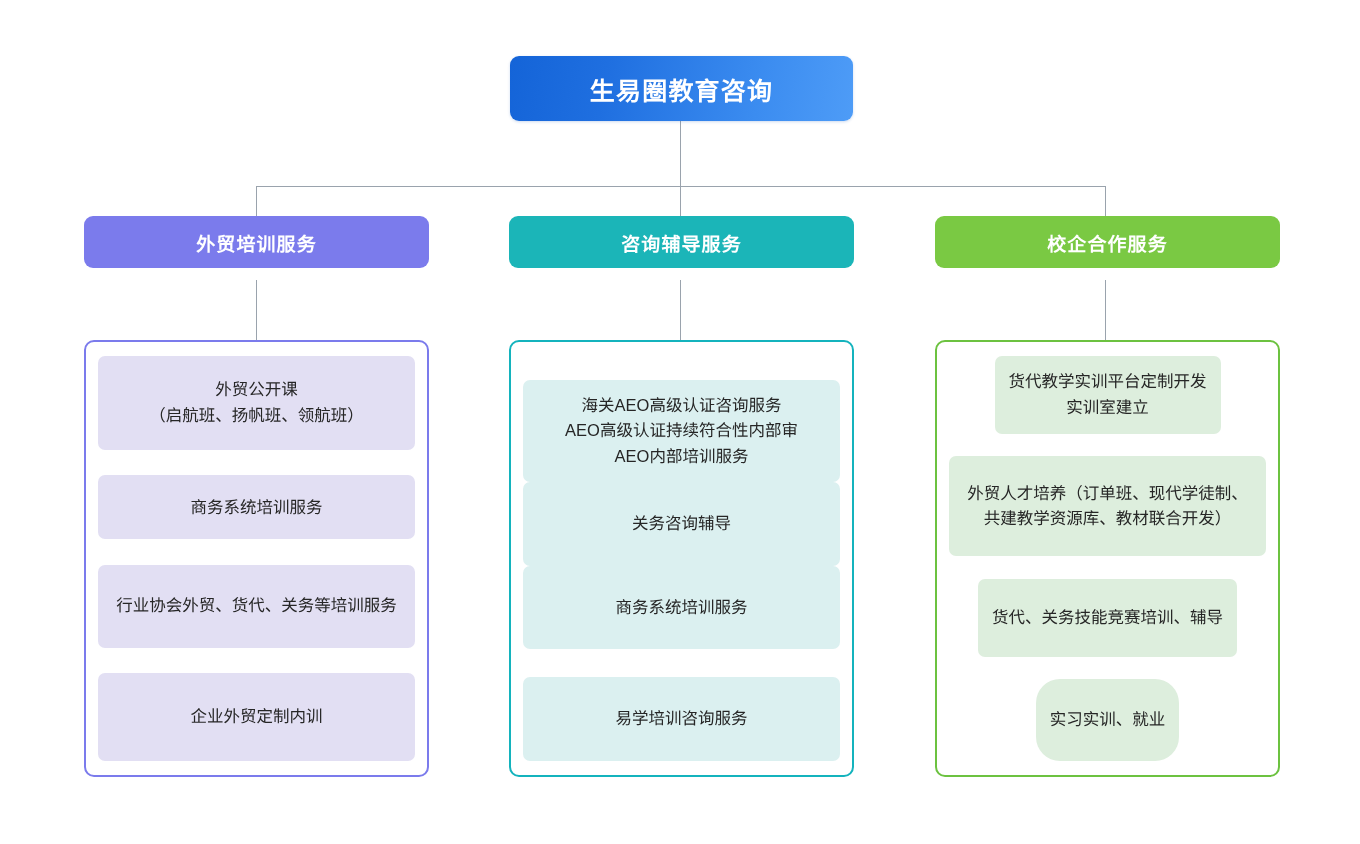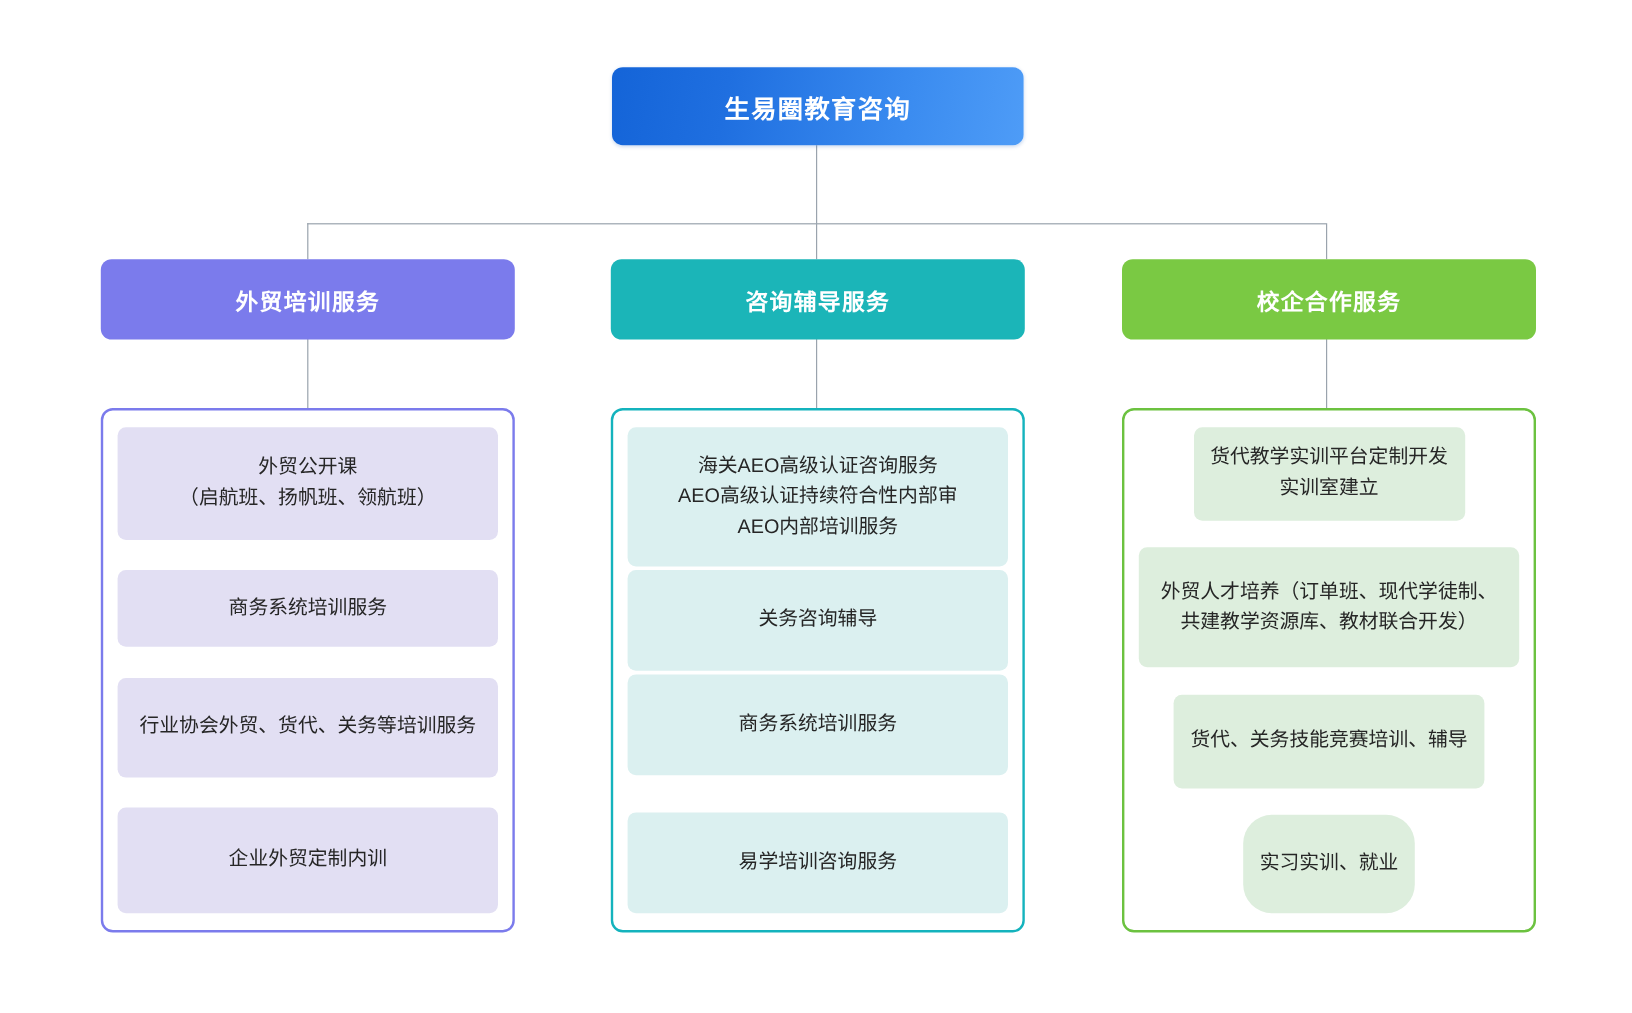--- a/index.html
+++ b/index.html
@@ -38,38 +38,38 @@
     height: 65px;
     border-radius: 9px;
     background: linear-gradient(100deg, #1464d8 0%, #1f6fe0 28%, #3b8cf0 72%, #4e9cf7 100%);
     display: flex;
     align-items: center;
     justify-content: center;
     box-shadow: 0 1px 3px rgba(30, 90, 180, 0.22);
   }
   .root-node .node-title {
     color: #ffffff;
-    font-size: 21px;
+    font-size: 25px;
     font-weight: bold;
     letter-spacing: 1.2px;
   }
 
   
   .branch {
     position: absolute;
     top: 216px;
     width: 345px;
   }
   .branch-1 { left: 84px; }
   .branch-2 { left: 509px; }
   .branch-3 { left: 935px; }
 
   .branch-header {
     width: 100%;
-    height: 67px;
+    height: 52px;
     border-radius: 9px;
     display: flex;
     align-items: center;
     justify-content: center;
     box-sizing: border-box;
   }
   .branch-header .branch-title {
     color: #ffffff;
     font-size: 19px;
     font-weight: bold;
@@ -161,21 +161,21 @@
 
   <div class="branch-panel panel-1 p-purple">
     <div class="service-card card-purple" style="height:94px;">外贸公开课
 （启航班、扬帆班、领航班）</div>
     <div class="service-card card-purple" style="height:64px;">商务系统培训服务</div>
     <div class="service-card card-purple" style="height:83px;">行业协会外贸、货代、关务等培训服务</div>
     <div class="service-card card-purple" style="height:88px;">企业外贸定制内训</div>
   </div>
 
   <div class="branch-panel panel-2 p-teal">
-    <div class="service-card card-teal" style="height:116px;">海关AEO高级认证咨询服务
+    <div class="service-card card-teal" style="height:103px;margin-top:24px;">海关AEO高级认证咨询服务
 AEO高级认证持续符合性内部审
 AEO内部培训服务</div>
     <div class="service-card card-teal" style="height:84px;">关务咨询辅导</div>
     <div class="service-card card-teal" style="height:84px;">商务系统培训服务</div>
     <div class="service-card card-teal" style="height:84px;margin-top:28px;">易学培训咨询服务</div>
   </div>
 
   <div class="branch-panel panel-3 p-green">
     <div class="service-card card-green" style="height:78px;">货代教学实训平台定制开发
 实训室建立</div>

